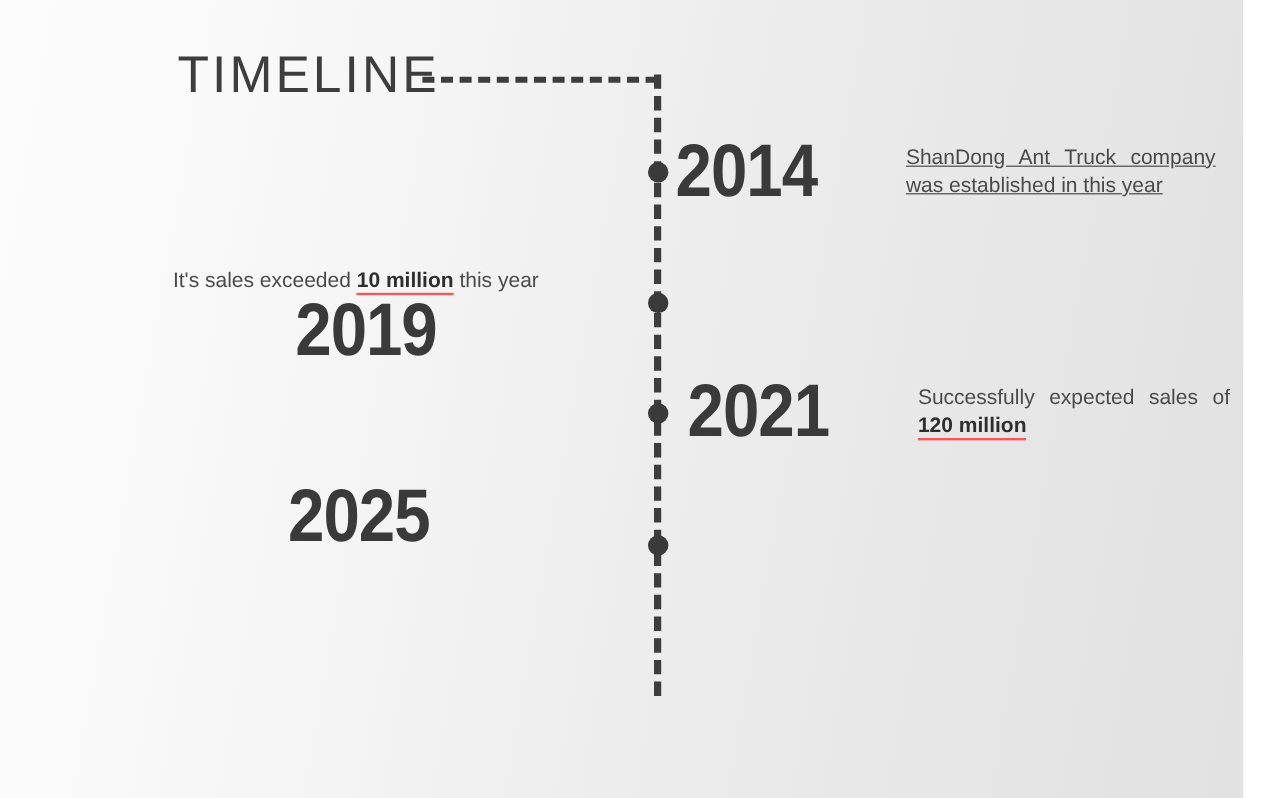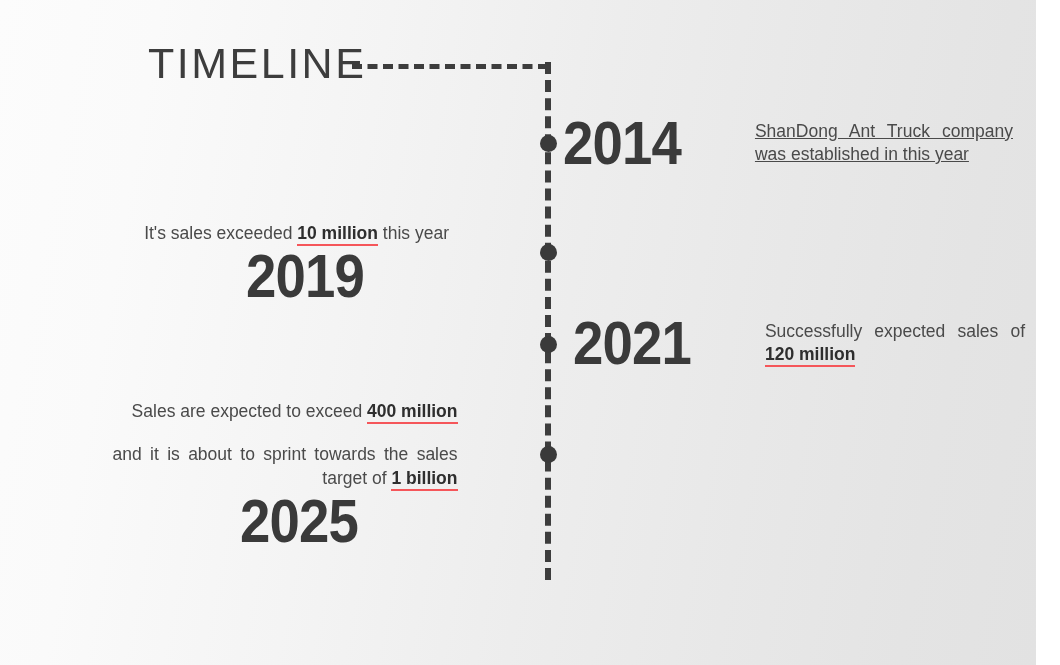--- a/index.html
+++ b/index.html
@@ -171,20 +171,16 @@
   </div>
 
   <div class="entry entry-right" id="entry-2021">
     <div class="year year-right">2021</div>
     <div class="desc desc-right">
         <p><span>Successfully expected sales of </span><span class="hl">120 million</span></p>
       </div>
   </div>
 
   <div class="entry entry-left" id="entry-2025">
-    <div class="desc desc-left">
-        <p><span>Sales are expected to exceed </span><span class="hl">400 million</span></p>
-        <p><span>and it is about to sprint towards the sales target of </span><span class="hl">1 billion</span></p>
-      </div>
     <div class="year year-left">2025</div>
   </div>
 
 </div>
 
 </body></html>

